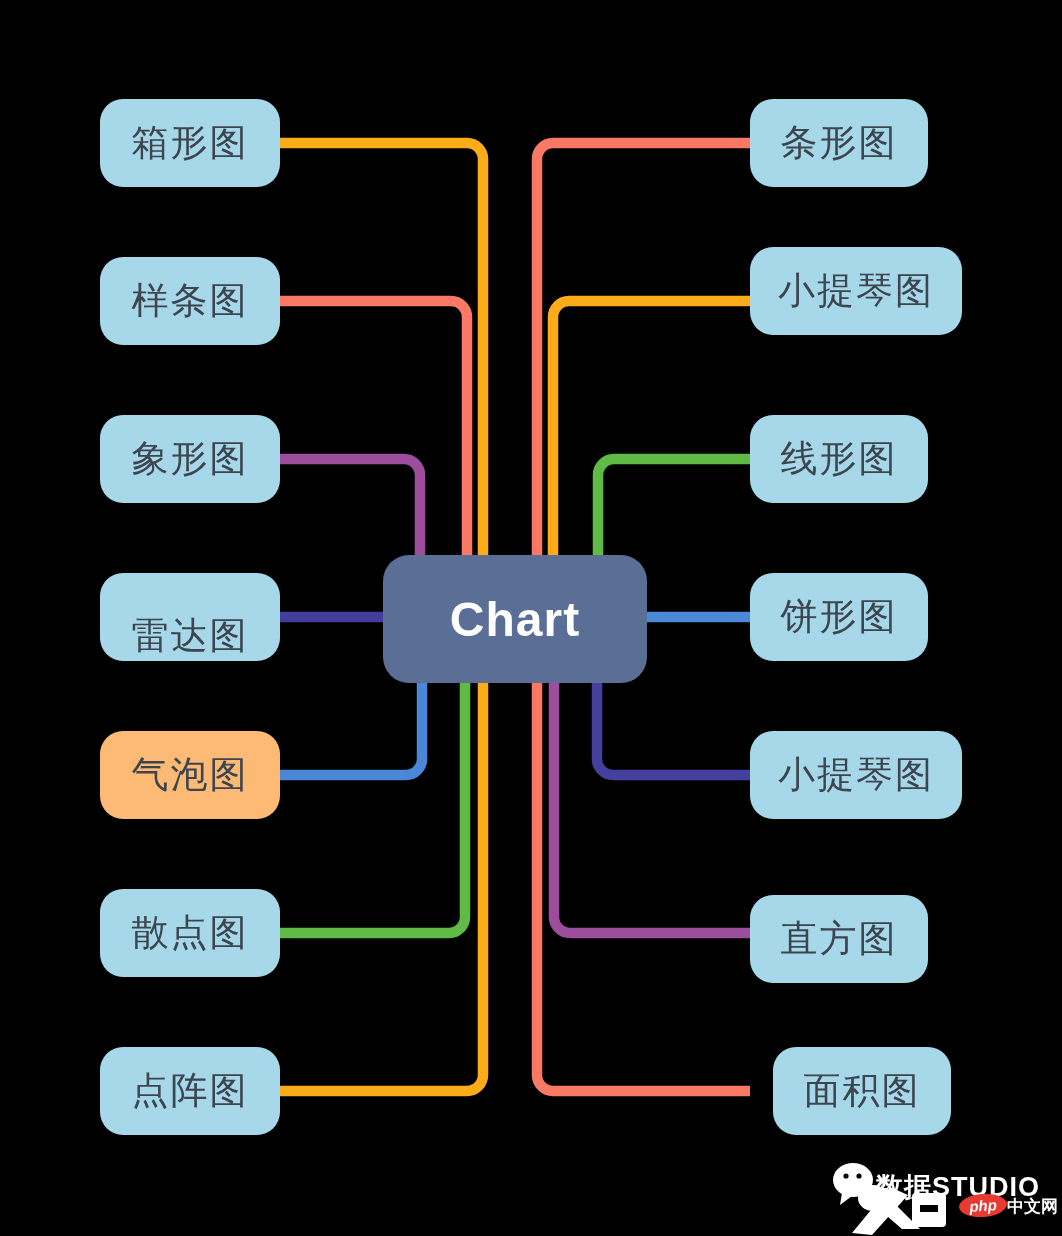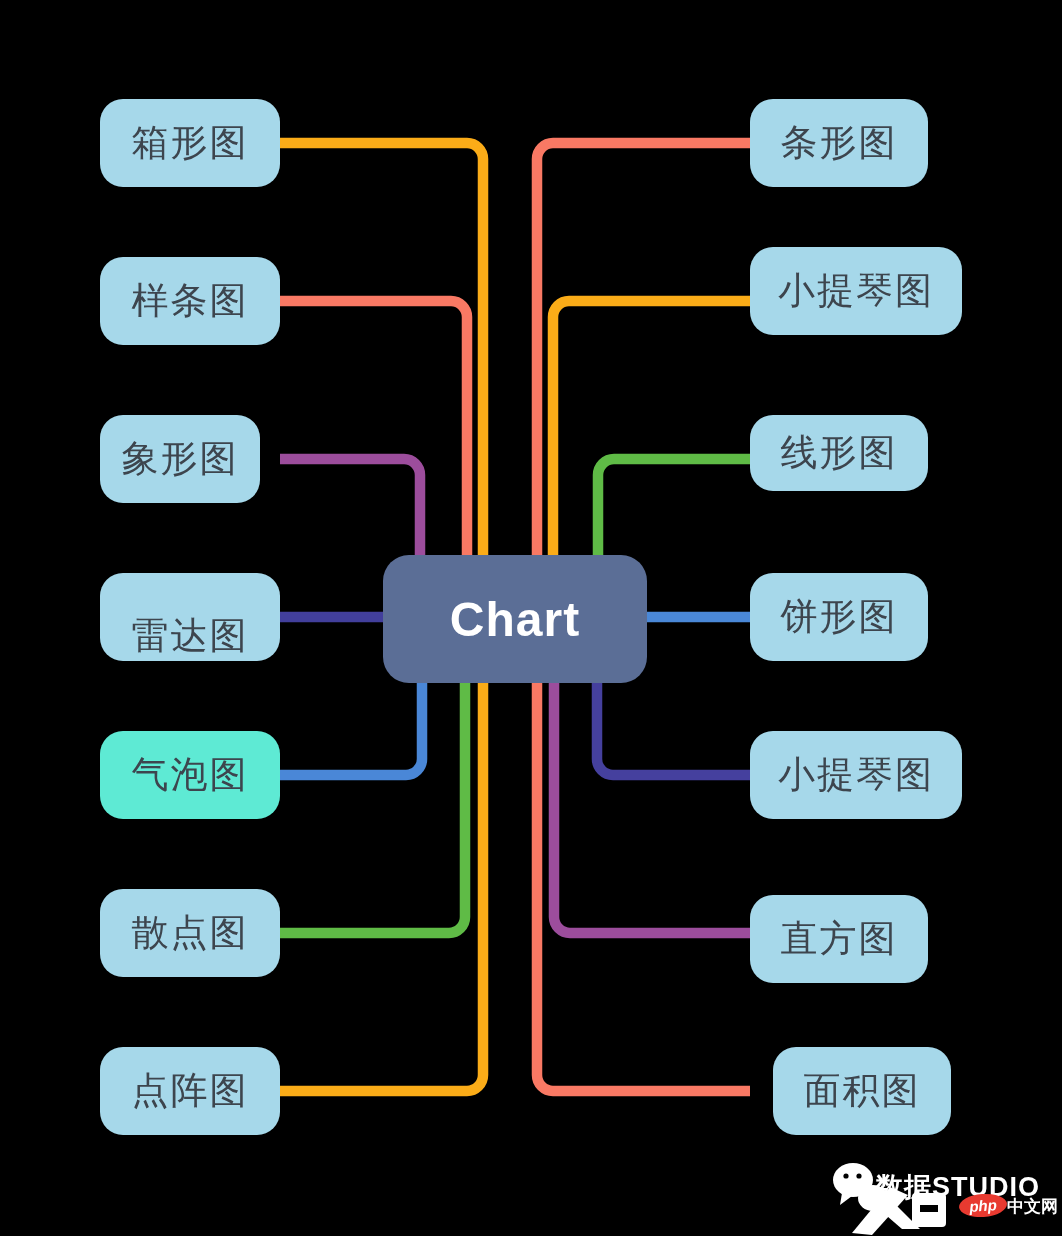--- a/index.html
+++ b/index.html
@@ -55,42 +55,42 @@
       <path d="M 750 1091 H 553 A 16 16 0 0 1 537 1075 V 671" fill="none" stroke="#f97964" stroke-width="10.5"></path>
     </svg>
 
   <div id="nodes">
       <div class="mnode" style="left: 100px; top: 99px; width: 180px; height: 88px; background: rgb(166, 216, 234); color: rgb(61, 69, 78);">
         <span>箱形图</span>
       </div>
       <div class="mnode" style="left: 100px; top: 257px; width: 180px; height: 88px; background: rgb(166, 216, 234); color: rgb(61, 69, 78); text-align: center;">
         <span>样条图</span>
       </div>
-      <div class="mnode" style="left: 100px; top: 415px; width: 160px; height: 88px; background: rgb(166, 216, 234); color: rgb(61, 69, 78);">
+      <div class="mnode" style="left: 100px; top: 415px; width: 180px; height: 88px; background: rgb(166, 216, 234); color: rgb(61, 69, 78);">
         <span>象形图</span>
       </div>
       <div class="mnode" style="left: 100px; top: 573px; width: 180px; height: 88px; background: rgb(166, 216, 234); color: rgb(61, 69, 78); align-items: flex-end;">
         <span>雷达图</span>
       </div>
-      <div class="mnode" style="left: 100px; top: 731px; width: 180px; height: 88px; background: #5eead4; color: rgb(61, 69, 78);">
+      <div class="mnode" style="left: 100px; top: 731px; width: 180px; height: 88px; background: #fdba74; color: rgb(61, 69, 78);">
         <span>气泡图</span>
       </div>
       <div class="mnode" style="left: 100px; top: 889px; width: 180px; height: 88px; background: rgb(166, 216, 234); color: rgb(61, 69, 78);">
         <span>散点图</span>
       </div>
       <div class="mnode" style="left: 100px; top: 1047px; width: 180px; height: 88px; background: rgb(166, 216, 234); color: rgb(61, 69, 78);">
         <span>点阵图</span>
       </div>
       <div class="mnode" style="left: 750px; top: 99px; width: 178px; height: 88px; background: rgb(166, 216, 234); color: rgb(61, 69, 78);">
         <span>条形图</span>
       </div>
       <div class="mnode" style="left: 750px; top: 247px; width: 212px; height: 88px; background: rgb(166, 216, 234); color: rgb(61, 69, 78);">
         <span>小提琴图</span>
       </div>
-      <div class="mnode" style="left: 750px; top: 415px; width: 178px; height: 76px; background: rgb(166, 216, 234); color: rgb(61, 69, 78);">
+      <div class="mnode" style="left: 750px; top: 415px; width: 178px; height: 88px; background: rgb(166, 216, 234); color: rgb(61, 69, 78);">
         <span>线形图</span>
       </div>
       <div class="mnode" style="left: 750px; top: 573px; width: 178px; height: 88px; background: rgb(166, 216, 234); color: rgb(61, 69, 78);">
         <span>饼形图</span>
       </div>
       <div class="mnode" style="left: 750px; top: 731px; width: 212px; height: 88px; background: rgb(166, 216, 234); color: rgb(61, 69, 78);">
         <span>小提琴图</span>
       </div>
       <div class="mnode" style="left: 750px; top: 889px; width: 178px; height: 88px; background: rgb(166, 216, 234); color: rgb(61, 69, 78); margin-top: 6px;">
         <span>直方图</span>

